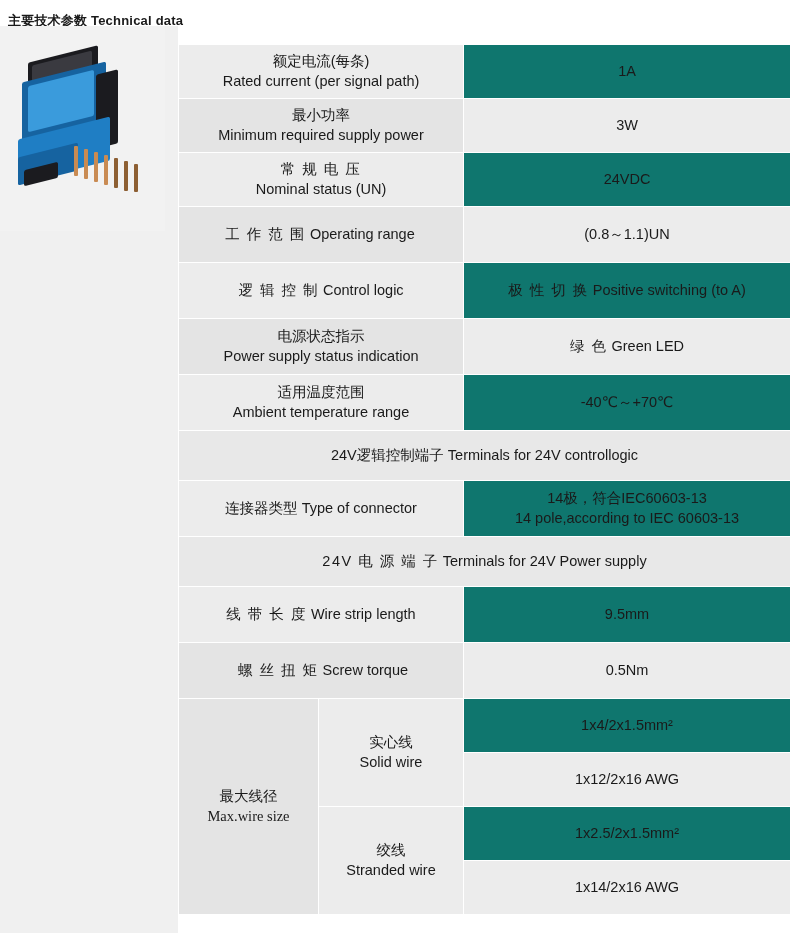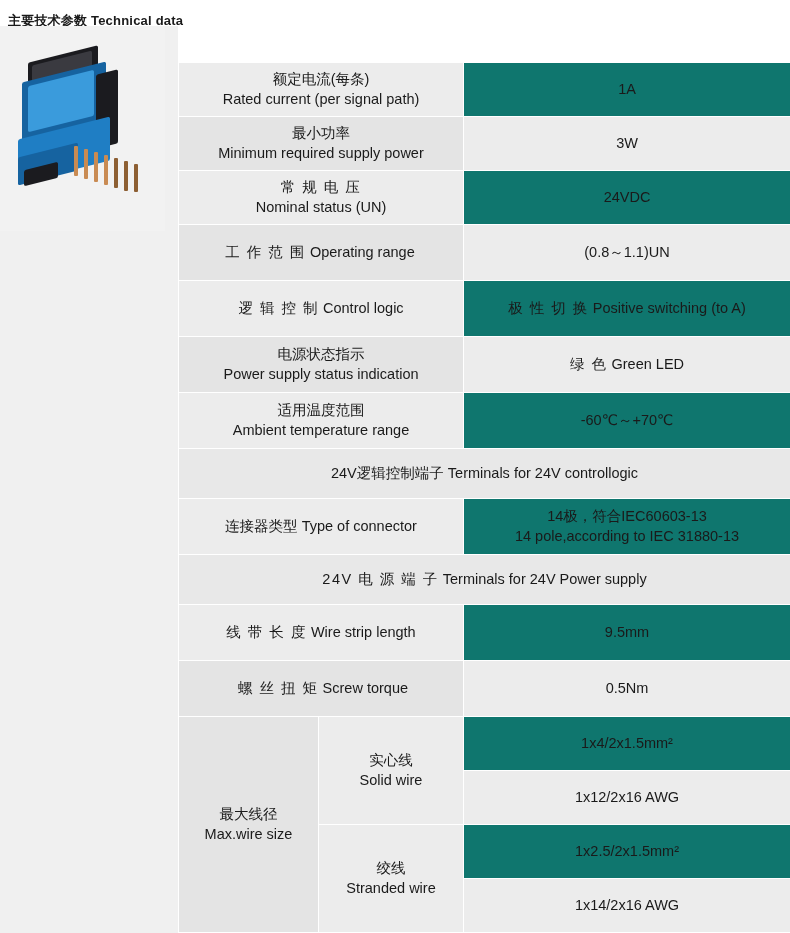--- a/index.html
+++ b/index.html
@@ -28,21 +28,21 @@
     font-weight: bold;
     letter-spacing: 0.2px;
     white-space: nowrap;
   }
   .title-bar .cn { font-weight: bold; }
   .title-bar .en { font-weight: bold; }
 
   
   .body-wrap {
     display: flex;
-    align-items: flex-end;
+    align-items: center;
     width: 724px;
   }
   .image-col {
     width: 178px;
     min-width: 178px;
     height: 907px;
     background: #f0f0f0;
     position: relative;
     overflow: hidden;
   }
@@ -100,21 +100,21 @@
   }
   .lbl { background: #ececec; }
   .val { background: #0f766e; }
   .lbl.alt { background: #e4e4e4; }
   .val.alt { background: #ececec; }
   .full { background: #f1f1f1; margin-left: 16px; }
   .full.alt { background: #e8e8e8; }
   .sp { letter-spacing: 1.5px; }
   .two-line { line-height: 1.45; }
   .nowrap { white-space: nowrap; }
-  .grp { background: #e4e4e4; }
+  .grp { background: #e4e4e4; font-family: Liberation Serif, serif; }
   .sub { background: #ececec; }
 </style>
 </head>
 <body>
 
 <div id="page">
 
   <div class="title-bar">
     <span class="cn">主要技术参数</span>
     <span class="en">Technical data</span>
@@ -210,38 +210,38 @@
             <span class="sp">绿 色</span>
             <span>Green LED</span>
           </td>
         </tr>
 
         <tr>
           <td class="lbl two-line" colspan="2" style="height:56px;">
             <div>适用温度范围</div>
             <div>Ambient temperature range</div>
           </td>
-          <td class="val">-60℃～+70℃</td>
+          <td class="val">-40℃～+70℃</td>
         </tr>
 
         <tr>
           <td class="full alt nowrap" colspan="3" style="height:50px;">
             <span>24V逻辑控制端子</span>
             <span>Terminals for 24V controllogic</span>
           </td>
         </tr>
 
         <tr>
           <td class="lbl nowrap" colspan="2" style="height:56px;">
             <span>连接器类型</span>
             <span>Type of connector</span>
           </td>
           <td class="val two-line">
             <div>14极，符合IEC60603-13</div>
-            <div>14 pole,according to IEC 31880-13</div>
+            <div>14 pole,according to IEC 60603-13</div>
           </td>
         </tr>
 
         <tr>
           <td class="full alt nowrap" colspan="3" style="height:50px;">
             <span class="sp">24V 电 源 端 子</span>
             <span>Terminals for 24V Power supply</span>
           </td>
         </tr>
 

